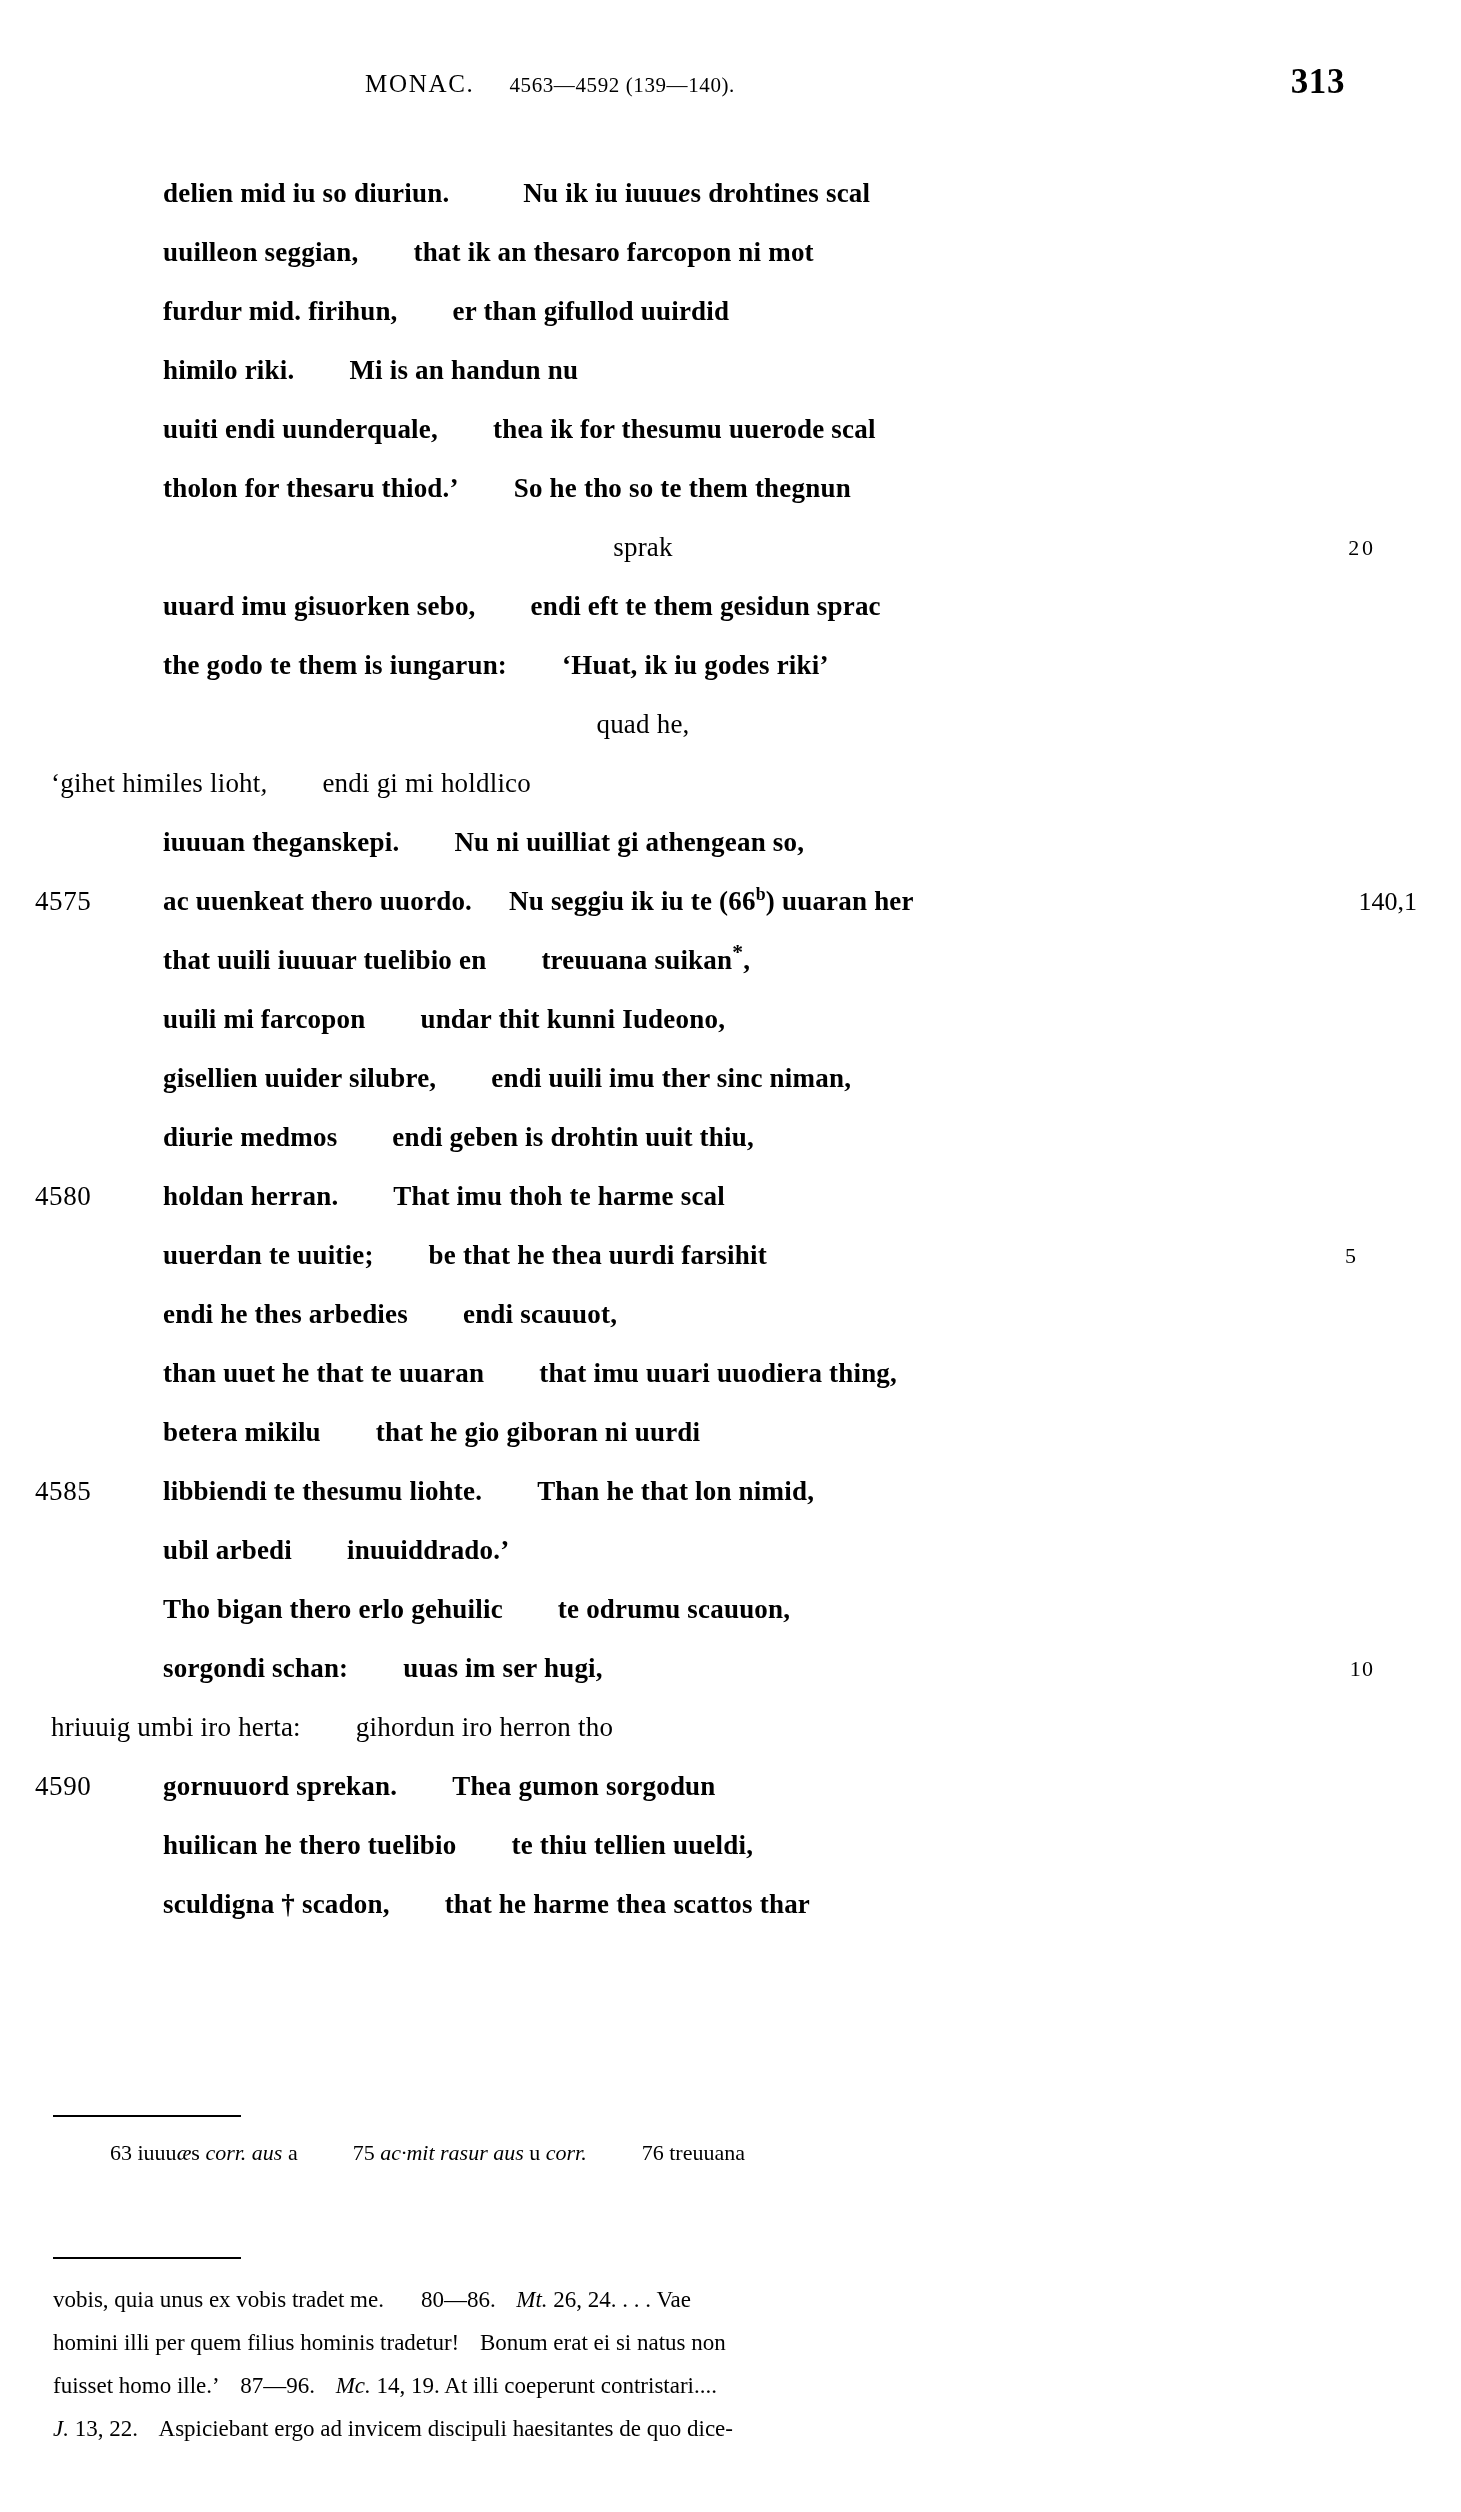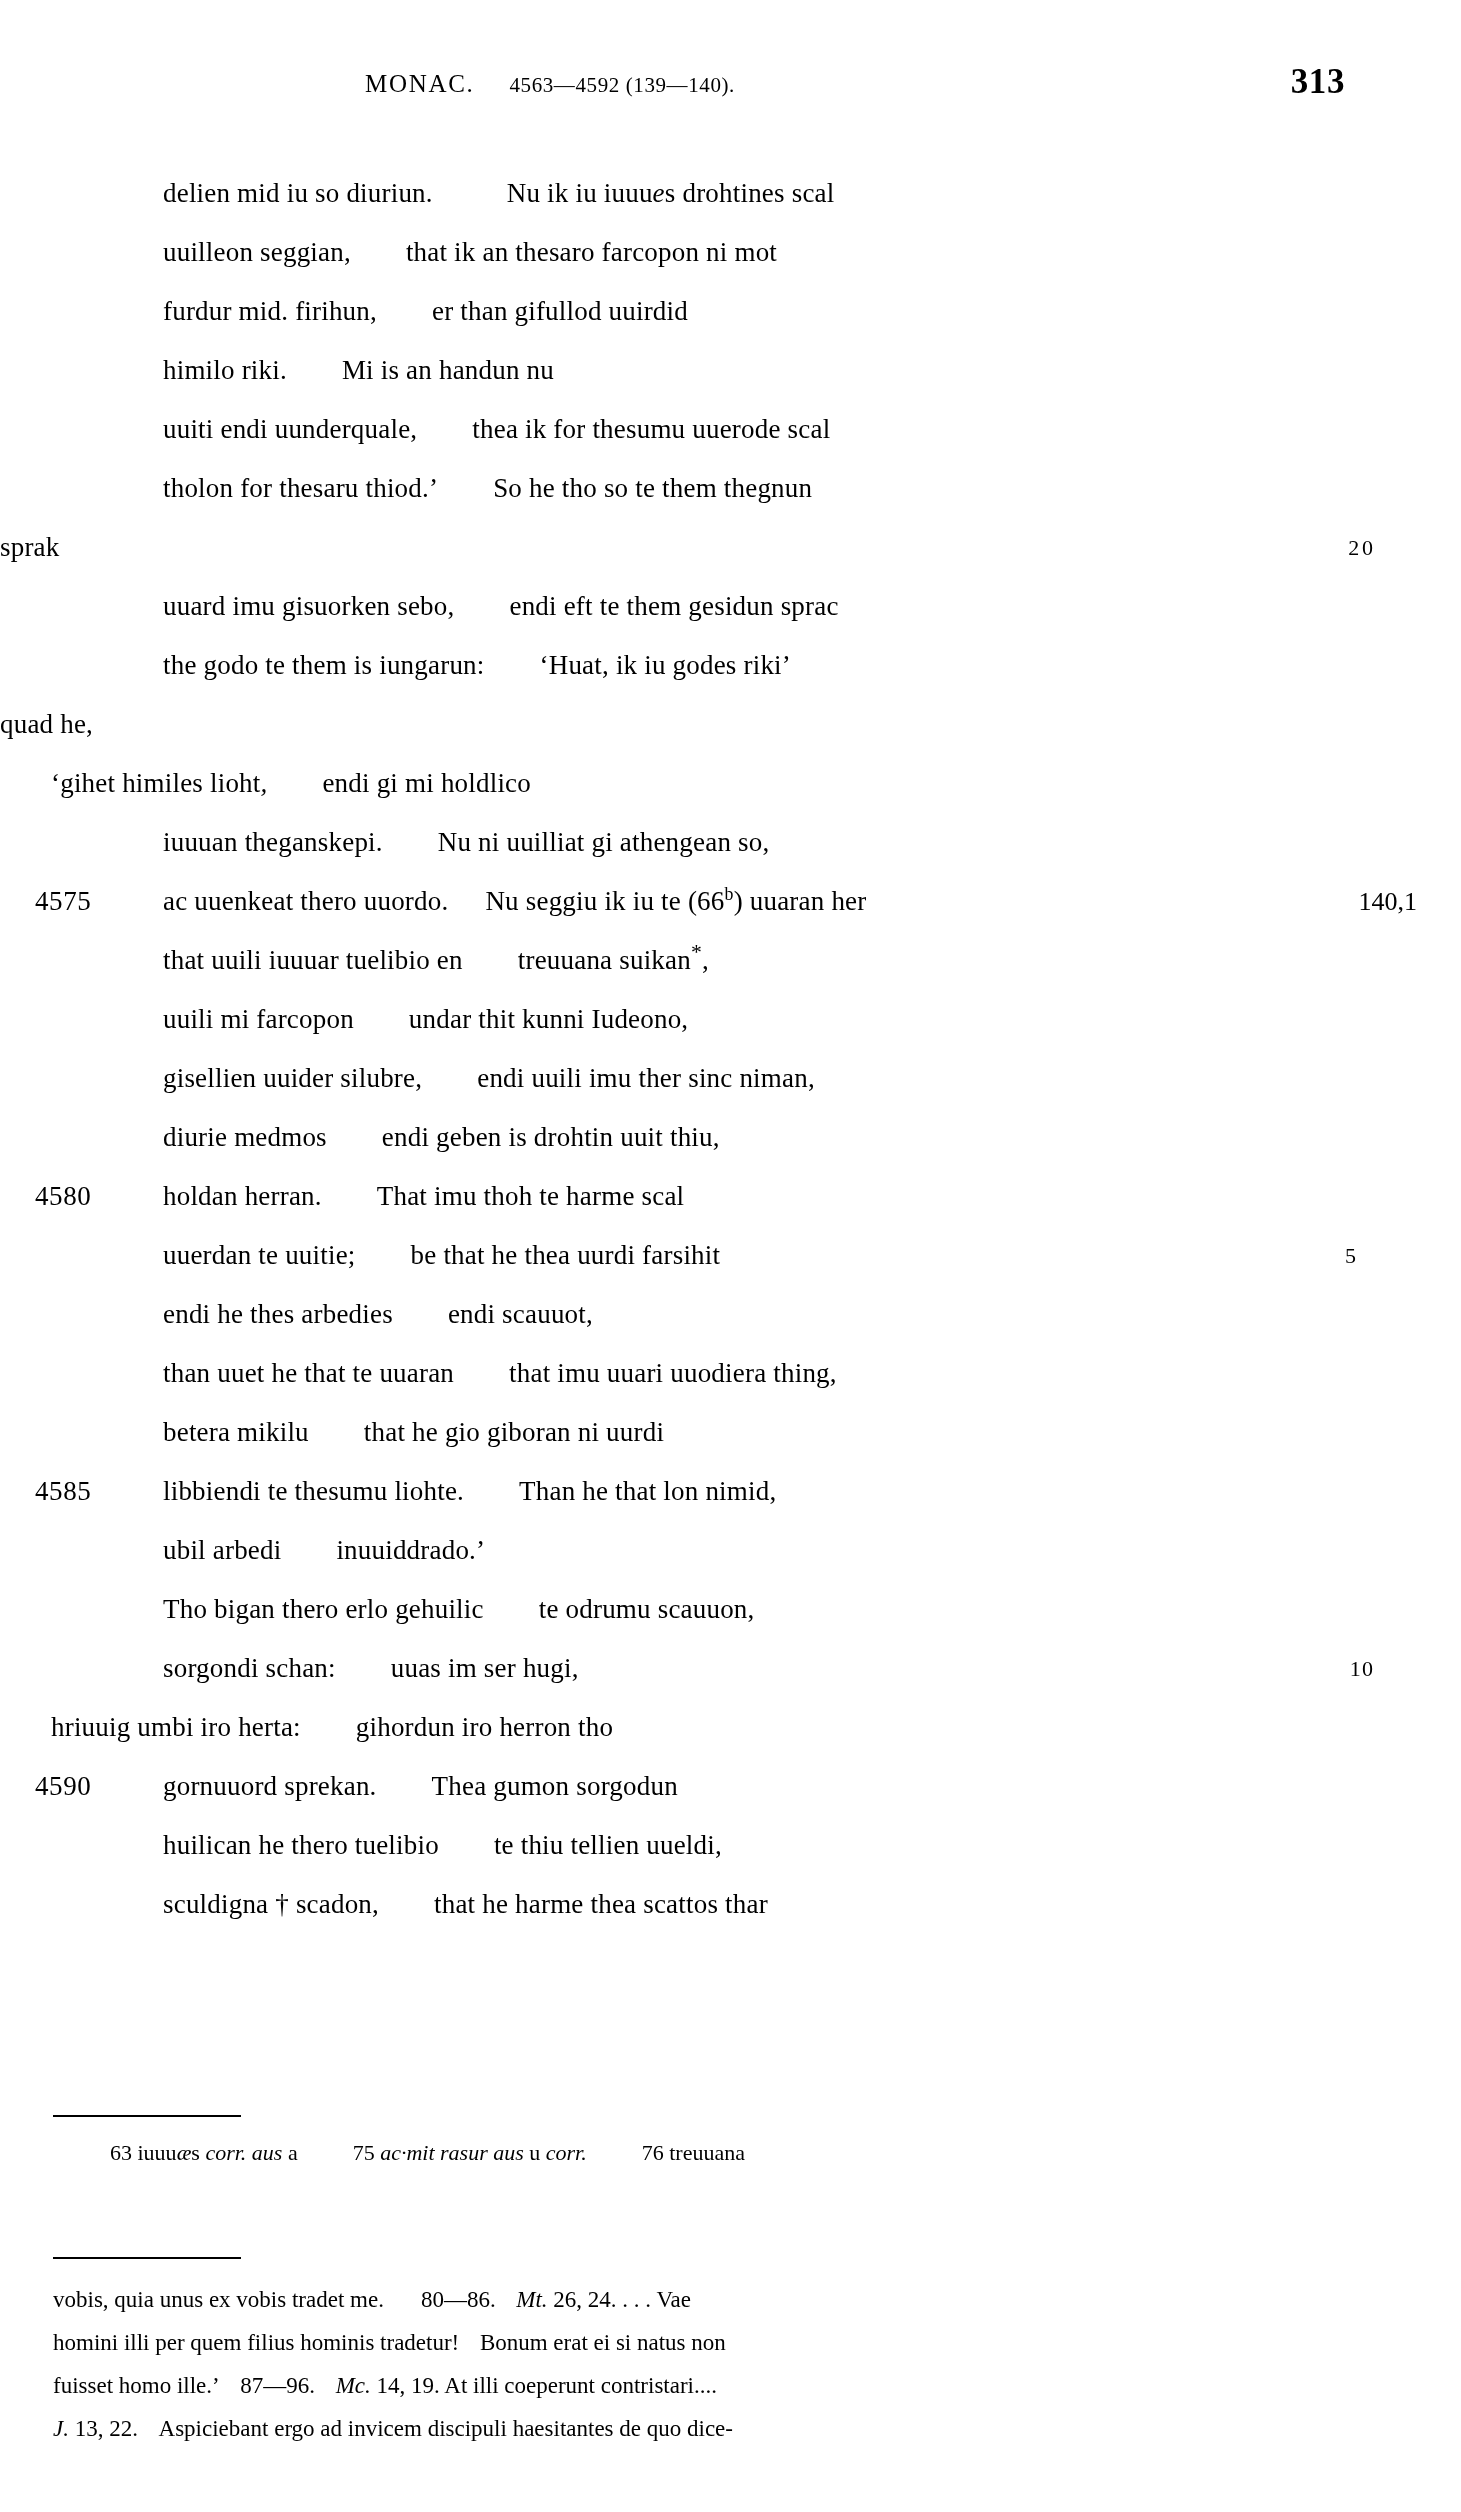--- a/index.html
+++ b/index.html
@@ -79,24 +79,25 @@
     font-size: 27px;
     letter-spacing: 0.6px;
   }
   .vtext {
     position: absolute;
     left: 163px;
     top: 0;
     letter-spacing: 0.2px;
   }
   .vtext.centered {
-    left: 0;
+    left: 12px;
     width: 1262px;
-  }
-  .vtext.indent-narrow { left: 163px; }
+    text-align: center;
+  }
+  .vtext.indent-narrow { left: 163px; font-weight: bold; }
   .vtext.indent-hang   { left: 51px; }
 
   .gap-s { display: inline-block; width: 20.6px; }
   .gap-m { display: inline-block; width: 37px; }
   .gap-l { display: inline-block; width: 55px; }
   .gap-xl { display: inline-block; width: 74px; }
 
   .it { font-style: italic; }
   .sup { font-size: 0.66em; vertical-align: super; line-height: 0; }
   .aster { font-size: 0.8em; vertical-align: super; line-height: 0; }

